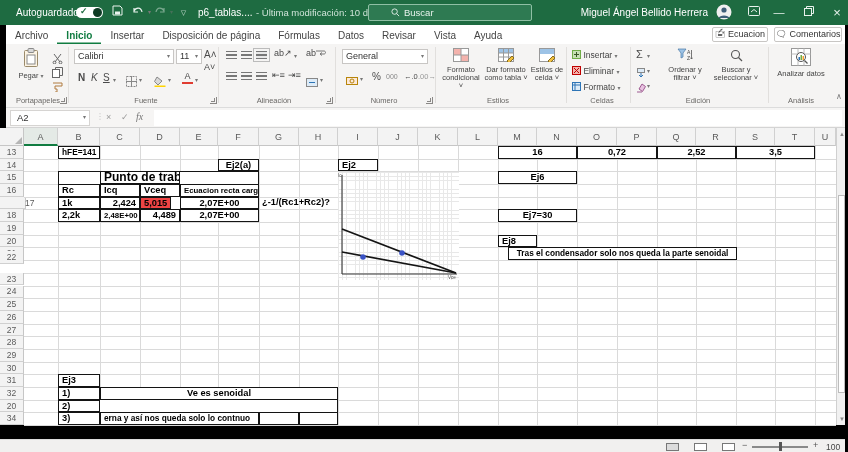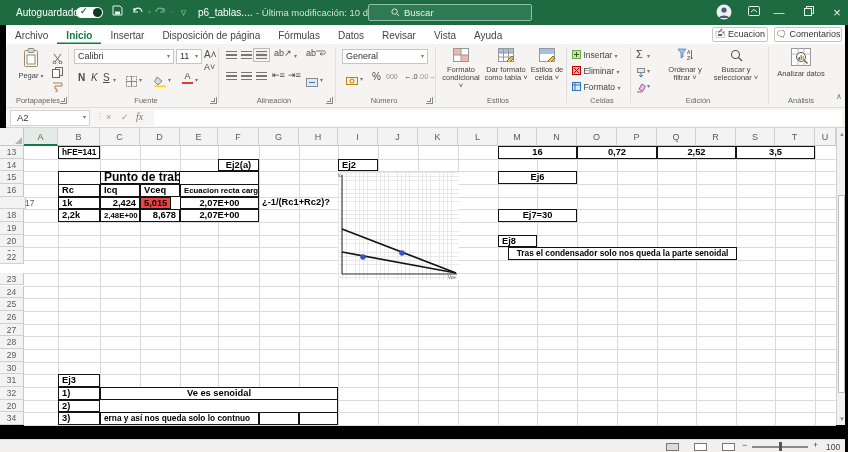--- a/index.html
+++ b/index.html
@@ -90,20 +90,21 @@
     <span class="abs qat-ico" style="left:176px;opacity:.6">▿</span>
     <span class="abs tb-txt" style="left:198px">p6_tablas....</span>
     <span class="abs tb-txt tb-dim" style="left:256px">- Última modificación: 10 de mayo</span>
     <span class="abs tb-txt chev" style="left:408px;color:#cfe3d8">▾</span>
     <div id="search-box" class="abs">
       <svg width="9" height="9" viewBox="0 0 10 10" style="margin:3px 4px 0 22px;vertical-align:top">
           <circle cx="4" cy="4" r="3" fill="none" stroke="#e8f2ec"></circle>
           <path d="M6.2 6.2 L9 9" stroke="#e8f2ec"></path>
         </svg><span>Buscar</span>
     </div>
+    <span class="abs tb-txt" style="left:578px;width:130px;text-align:right">Miguel Ángel Bellido Herrera</span>
     <span class="abs" style="left:716px;top:4px"><svg width="16" height="16" viewBox="0 0 16 16">
           <circle cx="8" cy="8" r="7.5" fill="#f0f0f0"></circle>
           <circle cx="8" cy="6" r="2.6" fill="#3e5e79"></circle>
           <path d="M2.5 14 C3.5 10.5, 12.5 10.5, 13.5 14" fill="#3e5e79"></path>
         </svg></span>
     <span class="abs winbtn" style="left:742px;width:24px"><svg width="12" height="10" viewBox="0 0 12 10">
           <rect x="0.5" y="0.5" width="11" height="9" rx="1" fill="none" stroke="#eaf3ee"></rect>
           <path d="M3 6 L6 3.5 L9 6" fill="none" stroke="#eaf3ee"></path>
         </svg></span>
     <span class="abs winbtn" style="left:766px">—</span>
@@ -338,21 +339,21 @@
         <div class="rowhdr" style="position: absolute; top: 30.6818px; height: 12.6818px; line-height: 12.6818px;">14</div>
         <div class="rowhdr" style="position: absolute; top: 43.3636px; height: 12.6818px; line-height: 12.6818px;">15</div>
         <div class="rowhdr" style="position: absolute; top: 56.0455px; height: 12.6818px; line-height: 12.6818px;">16</div>
         <div class="rowhdr" style="position: absolute; top: 68.7273px; height: 12.6818px; line-height: 12.6818px; padding-left: 25px;">17</div>
         <div class="rowhdr" style="position: absolute; top: 81.4091px; height: 12.6818px; line-height: 12.6818px;">18</div>
         <div class="rowhdr" style="position: absolute; top: 94.0909px; height: 12.6818px; line-height: 12.6818px;">19</div>
         <div class="rowhdr" style="position: absolute; top: 106.773px; height: 12.6818px; line-height: 12.6818px;">20</div>
         <div class="rowhdr" style="position: absolute; top: 119.455px; height: 12.6818px; line-height: 12.6818px;">21</div>
         <div class="rowhdr" style="position: absolute; top: 123px; height: 12.6818px; line-height: 12.6818px;">22</div>
         <div class="rowhdr" style="position: absolute; top: 144.818px; height: 12.6818px; line-height: 12.6818px;">23</div>
-        <div class="rowhdr" style="position: absolute; top: 157.5px; height: 12.6818px; line-height: 12.6818px;">24</div>
+        <div class="rowhdr" style="position: absolute; top: 157.5px; height: 12.6818px; line-height: 12.6818px; font-family: Liberation Mono, monospace;">24</div>
         <div class="rowhdr" style="position: absolute; top: 170.182px; height: 12.6818px; line-height: 12.6818px;">25</div>
         <div class="rowhdr" style="position: absolute; top: 182.864px; height: 12.6818px; line-height: 12.6818px;">26</div>
         <div class="rowhdr" style="position: absolute; top: 195.545px; height: 12.6818px; line-height: 12.6818px;">27</div>
         <div class="rowhdr" style="position: absolute; top: 208.227px; height: 12.6818px; line-height: 12.6818px;">28</div>
         <div class="rowhdr" style="position: absolute; top: 220.909px; height: 12.6818px; line-height: 12.6818px;">29</div>
         <div class="rowhdr" style="position: absolute; top: 233.591px; height: 12.6818px; line-height: 12.6818px;">30</div>
         <div class="rowhdr" style="position: absolute; top: 246.273px; height: 12.6818px; line-height: 12.6818px;">31</div>
         <div class="rowhdr" style="position: absolute; top: 258.955px; height: 12.6818px; line-height: 12.6818px;">32</div>
         <div class="rowhdr" style="position: absolute; top: 271.636px; height: 12.6818px; line-height: 12.6818px;">20</div>
         <div class="rowhdr" style="position: absolute; top: 284.318px; height: 12.6818px; line-height: 12.6818px;">34</div>
@@ -412,21 +413,21 @@
         <div class="cell" style="position: absolute; left: 100px; top: 56.0455px; width: 40px; height: 12.6818px; line-height: 11.6818px; text-align: left; padding: 0px 3px; border: 1.3px solid rgb(20, 20, 20); background: rgb(255, 255, 255); overflow: hidden; z-index: 2;">Icq</div>
         <div class="cell" style="position: absolute; left: 140px; top: 56.0455px; width: 40px; height: 12.6818px; line-height: 11.6818px; text-align: left; padding: 0px 3px; border: 1.3px solid rgb(20, 20, 20); background: rgb(255, 255, 255); overflow: hidden; z-index: 2;">Vceq</div>
         <div class="cell" style="position: absolute; left: 180px; top: 56.0455px; width: 79px; height: 12.6818px; line-height: 11.6818px; text-align: center; padding: 0px 3px; border: 1.3px solid rgb(20, 20, 20); background: rgb(255, 255, 255); overflow: hidden; z-index: 2; font-size: 7.8px;">Ecuacion recta carga</div>
         <div class="cell" style="position: absolute; left: 58px; top: 68.7273px; width: 42px; height: 12.6818px; line-height: 11.6818px; text-align: left; padding: 0px 3px; border: 1.3px solid rgb(20, 20, 20); background: rgb(255, 255, 255); overflow: hidden; z-index: 2;">1k</div>
         <div class="cell" style="position: absolute; left: 100px; top: 68.7273px; width: 40px; height: 12.6818px; line-height: 11.6818px; text-align: right; padding: 0px 3px; border: 1.3px solid rgb(20, 20, 20); background: rgb(255, 255, 255); overflow: hidden; z-index: 2;">2,424</div>
         <div class="cell" style="position: absolute; left: 140px; top: 68.7273px; width: 31px; height: 12.6818px; line-height: 11.6818px; text-align: right; padding: 0px 3px; border: 1.3px solid rgb(20, 20, 20); background: #ef4444; overflow: hidden; z-index: 2;">5,015</div>
         <div class="cell" style="position: absolute; left: 180px; top: 68.7273px; width: 79px; height: 12.6818px; line-height: 11.6818px; text-align: center; padding: 0px 3px; border: 1.3px solid rgb(20, 20, 20); background: rgb(255, 255, 255); overflow: hidden; z-index: 2;">2,07E+00</div>
         <div class="cell" style="position: absolute; left: 259px; top: 68.7273px; height: 12.6818px; line-height: 11.6818px; text-align: left; padding: 0px 3px; z-index: 2; width: auto; min-width: 40px;">¿-1/(Rc1+Rc2)?</div>
         <div class="cell" style="position: absolute; left: 58px; top: 81.4091px; width: 42px; height: 12.6818px; line-height: 11.6818px; text-align: left; padding: 0px 3px; border: 1.3px solid rgb(20, 20, 20); background: rgb(255, 255, 255); overflow: hidden; z-index: 2;">2,2k</div>
         <div class="cell" style="position: absolute; left: 100px; top: 81.4091px; width: 40px; height: 12.6818px; line-height: 11.6818px; text-align: right; padding: 0px 3px; border: 1.3px solid rgb(20, 20, 20); background: rgb(255, 255, 255); overflow: hidden; z-index: 2; font-size: 7.8px;">2,48E+00</div>
-        <div class="cell" style="position: absolute; left: 140px; top: 81.4091px; width: 40px; height: 12.6818px; line-height: 11.6818px; text-align: right; padding: 0px 3px; border: 1.3px solid rgb(20, 20, 20); background: rgb(255, 255, 255); overflow: hidden; z-index: 2;">8,678</div>
+        <div class="cell" style="position: absolute; left: 140px; top: 81.4091px; width: 40px; height: 12.6818px; line-height: 11.6818px; text-align: right; padding: 0px 3px; border: 1.3px solid rgb(20, 20, 20); background: rgb(255, 255, 255); overflow: hidden; z-index: 2;">4,489</div>
         <div class="cell" style="position: absolute; left: 180px; top: 81.4091px; width: 79px; height: 12.6818px; line-height: 11.6818px; text-align: center; padding: 0px 3px; border: 1.3px solid rgb(20, 20, 20); background: rgb(255, 255, 255); overflow: hidden; z-index: 2;">2,07E+00</div>
         <div class="cell" style="position: absolute; left: 498px; top: 43.3636px; width: 79px; height: 12.6818px; line-height: 11.6818px; text-align: center; padding: 0px 3px; border: 1.3px solid rgb(20, 20, 20); background: rgb(255, 255, 255); overflow: hidden; z-index: 2;">Ej6</div>
         <div class="cell" style="position: absolute; left: 498px; top: 81.4091px; width: 79px; height: 12.6818px; line-height: 11.6818px; text-align: center; padding: 0px 3px; border: 1.3px solid rgb(20, 20, 20); background: rgb(255, 255, 255); overflow: hidden; z-index: 2;">Ej7=30</div>
         <div class="cell" style="position: absolute; left: 498px; top: 106.773px; width: 39px; height: 12.6818px; line-height: 11.6818px; text-align: left; padding: 0px 3px; border: 1.3px solid rgb(20, 20, 20); background: rgb(255, 255, 255); overflow: hidden; z-index: 2;">Ej8</div>
         <div class="cell" style="position: absolute; left: 508px; top: 119.455px; width: 229px; height: 12.6818px; line-height: 11.6818px; text-align: center; padding: 0px 3px; border: 1.3px solid rgb(20, 20, 20); background: rgb(255, 255, 255); overflow: hidden; z-index: 2; font-size: 8.3px;">Tras el condensador solo nos queda la parte senoidal</div>
         <div class="cell" style="position: absolute; left: 58px; top: 246.273px; width: 42px; height: 12.6818px; line-height: 11.6818px; text-align: left; padding: 0px 3px; border: 1.3px solid rgb(20, 20, 20); background: rgb(255, 255, 255); overflow: hidden; z-index: 2;">Ej3</div>
         <div class="cell" style="position: absolute; left: 58px; top: 258.955px; width: 280px; height: 38.0455px; line-height: 37.0455px; text-align: left; padding: 0px 3px; border: 1.6px solid rgb(20, 20, 20); background: rgb(255, 255, 255); overflow: hidden; z-index: 1;"></div>
         <div class="cell" style="position: absolute; left: 58px; top: 258.955px; width: 42px; height: 12.6818px; line-height: 11.6818px; text-align: left; padding: 0px 3px; border: 1.3px solid rgb(20, 20, 20); background: rgb(255, 255, 255); overflow: hidden; z-index: 2;">1)</div>
         <div class="cell" style="position: absolute; left: 100px; top: 258.955px; width: 238px; height: 12.6818px; line-height: 11.6818px; text-align: center; padding: 0px 3px; border: 1.3px solid rgb(20, 20, 20); background: rgb(255, 255, 255); overflow: hidden; z-index: 2;">Ve es senoidal</div>
         <div class="cell" style="position: absolute; left: 58px; top: 271.636px; width: 42px; height: 12.6818px; line-height: 11.6818px; text-align: left; padding: 0px 3px; border: 1.3px solid rgb(20, 20, 20); background: rgb(255, 255, 255); overflow: hidden; z-index: 2;">2)</div>

